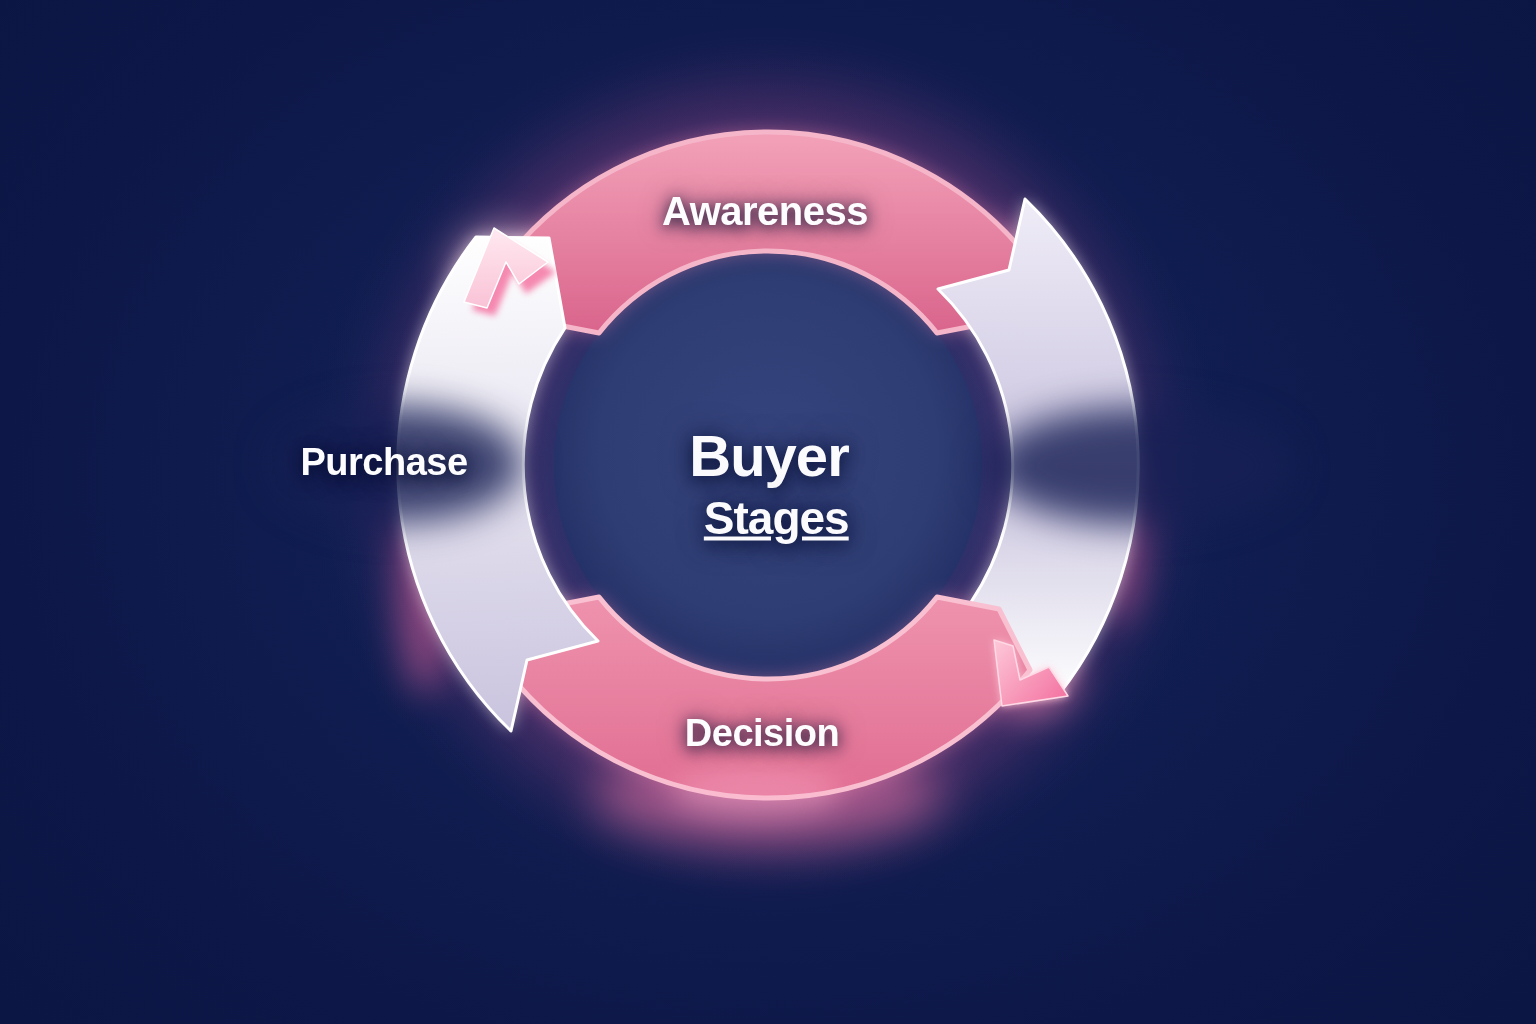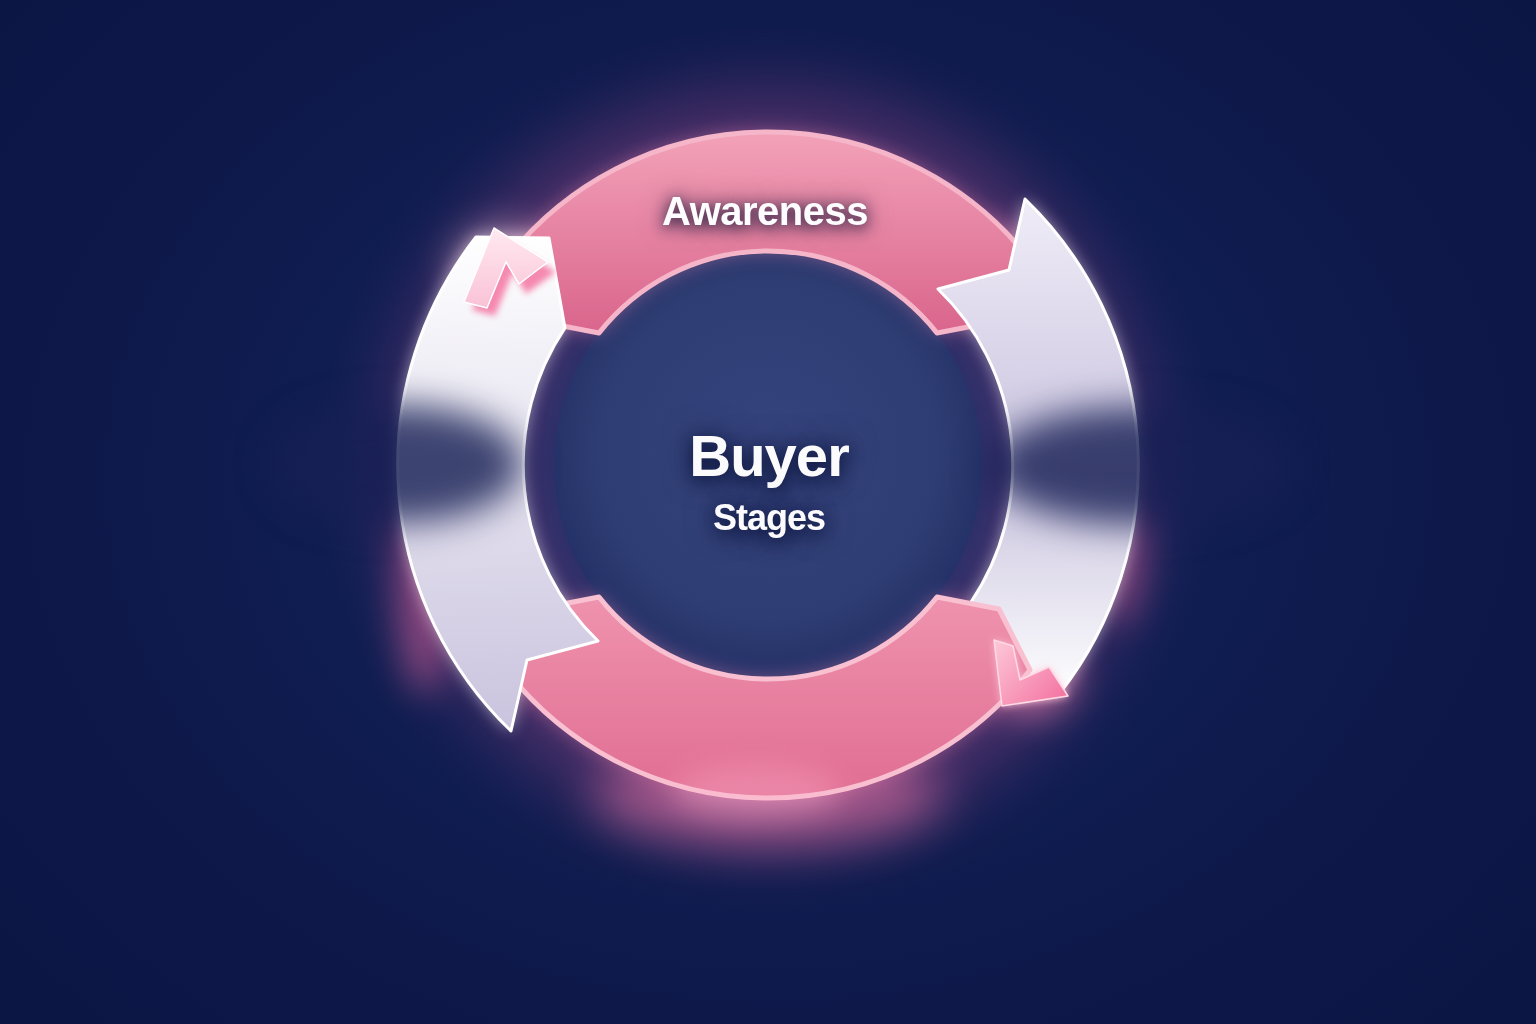--- a/index.html
+++ b/index.html
@@ -22,25 +22,25 @@
     position:absolute;transform:translate(-50%,-50%);
     font-weight:700;color:#fdfdff;white-space:nowrap;letter-spacing:-.5px;
     text-shadow:0 3px 14px rgba(8,14,48,.9),0 0 26px rgba(8,14,48,.55);
   }
   .label-awareness{left:765px;top:211px;font-size:40px;}
   .label-consideration{left:1147px;top:464px;font-size:34px;}
   .label-decision{left:762px;top:733px;font-size:38px;}
   .label-purchase{left:384px;top:462px;font-size:38px;}
   .center-title{
     position:absolute;left:769px;top:484px;transform:translate(-50%,-50%);
-    text-align:center;font-weight:700;color:#fbfbfe;letter-spacing:-1px;
+    text-align:right;font-weight:700;color:#fbfbfe;letter-spacing:-1px;
     text-shadow:0 4px 16px rgba(8,14,48,.85),0 0 30px rgba(8,14,48,.5);
   }
   .ct-l1,.ct-l2{font-size:58px;line-height:67px;}
-  .ct-l3{font-size:36px;line-height:58px;}
+  .ct-l3{font-size:46px;line-height:58px;text-decoration:underline;}
 </style>
 </head>
 <body>
 
 <div class="stage">
 
   <svg width="1536" height="1024" viewBox="0 0 1536 1024">
     <defs>
       <linearGradient id="gRibTop" gradientUnits="userSpaceOnUse" x1="768" y1="138" x2="768" y2="345">
         <stop offset="0" stop-color="#f2a0b8"></stop>
@@ -105,19 +105,21 @@
     <path fill="#ffc7d9" opacity="0.9" style="filter:blur(4px);" d="M 994 640 L 1002 706 L 1068 696 L 1049 667 L 1020 680 L 1013 646 Z"></path>
     <path fill="url(#gChevBR)" stroke="#ffd9e5" stroke-width="1.5" stroke-linejoin="round" d="M 994 640 L 1002 706 L 1068 696 L 1049 667 L 1020 680 L 1013 646 Z"></path>
 
     <ellipse cx="756" cy="793" rx="85" ry="26" fill="#ffb3cf" opacity="0.35" style="filter:blur(14px);"></ellipse>
   </svg>
 
   <div class="text-halo halo-purchase"></div>
   <div class="text-halo halo-consideration"></div>
 
   <div class="label label-awareness">Awareness</div>
+  <div class="label label-decision">Decision</div>
+  <div class="label label-purchase">Purchase</div>
 
   <div class="center-title">
     <div class="ct-l1">Buyer</div>
     <div class="ct-l3">Stages</div>
   </div>
 
 </div>
 
 </body></html>

